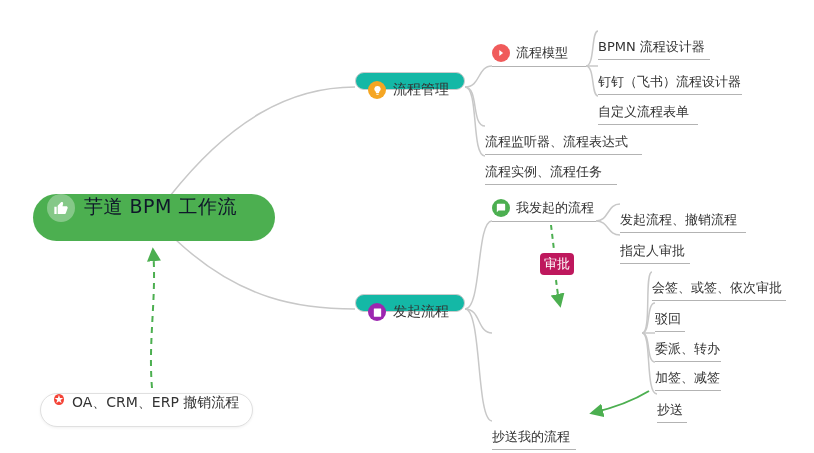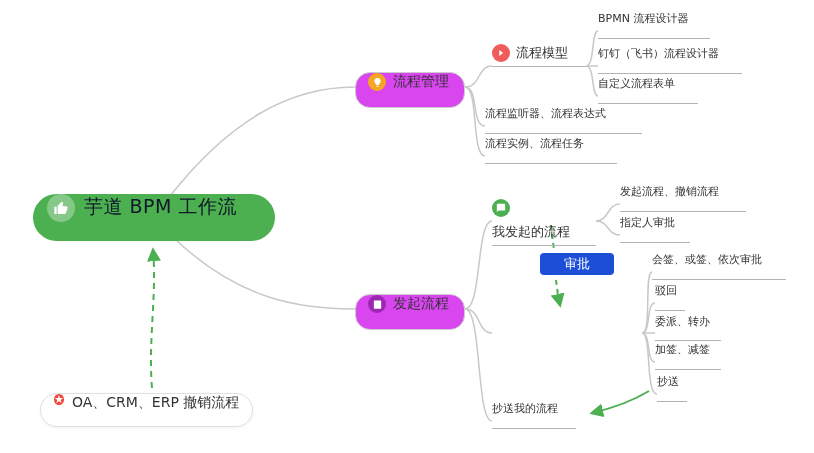--- a/index.html
+++ b/index.html
@@ -5,29 +5,29 @@
   * { margin:0; padding:0; box-sizing:border-box; }
   html,body { background:#fff; }
   body { font-family:"DejaVu Sans","Liberation Sans",sans-serif; color:#333; }
   .stage { position:relative; width:814px; height:453px; background:#fff; overflow:hidden; }
   svg.wires { position:absolute; left:0; top:0; z-index:0; }
   .node { position:absolute; display:flex; align-items:flex-start; z-index:1; color:#333; white-space:nowrap; }
   .root { background:#4CAF50; border-radius:24px; height:47px; width:242px; padding:0 14px; gap:9px;
           color:#0f172a; font-size:19px; font-weight:500; letter-spacing:.5px; }
   .icon-bubble { border-radius:50%; display:inline-flex; align-items:center; justify-content:center; flex:0 0 auto; }
   .root .icon-bubble { width:28px; height:28px; background:rgba(255,255,255,.32); }
-  .box { background:#d946ef; border:1px solid #ccc; border-radius:15px; height:36px; padding:0 12px; gap:7px; font-size:14px; }
+  .box { background:#14b8a6; border:1px solid #ccc; border-radius:15px; height:18px; padding:8px 12px; gap:7px; font-size:14px; }
   .box .icon-bubble, .twig .icon-bubble { width:18px; height:18px; }
   .twig { gap:6px; padding-bottom:4px; border-bottom:1px solid #b3b3b3; font-size:13px; }
-  .leaf { position:absolute; z-index:1; font-size:11px; color:#333; line-height:16px;
-          padding-bottom:11px; border-bottom:1px solid #b3b3b3; white-space:nowrap; }
+  .leaf { position:absolute; z-index:1; font-size:13px; color:#333; line-height:16px;
+          padding-bottom:4px; border-bottom:1px solid #b3b3b3; white-space:nowrap;margin-top:28px; }
   .note { background:#fff; border:1px solid #e0e0e0; border-radius:17px; height:34px; padding:0 13px; gap:8px;
           font-size:14px; box-shadow:0 1px 3px rgba(0,0,0,.06); }
-  .badge { position:absolute; z-index:2; background:#1d4ed8; color:#fff; font-size:13px;
-           padding:3px 24px; border-radius:4px; line-height:16px; }
+  .badge { position:absolute; z-index:2; background:#be185d; color:#fff; font-size:13px;
+           padding:3px 4px; border-radius:4px; line-height:16px; }
   .ic-orange { background:#F5A623; }
   .ic-purple { background:#9C27B0; }
   .ic-red    { background:#F05B5B; }
   .ic-green  { background:#4CAF50; }
   .ic-blue   { background:#2F9BF4; }
   .ic-note   { background:#F44336; }
   .star { color:#fff; font-size:11px; line-height:1; }
 </style>
 </head>
 <body>
@@ -121,21 +121,21 @@
     <span>钉钉（飞书）流程设计器</span>
   </div>
 
   <div class="leaf" style="left:485px; top:106px; width:157px;">
     <span>流程监听器、流程表达式</span>
   </div>
   <div class="leaf" style="left:485px; top:136px; width:132px;">
     <span>流程实例、流程任务</span>
   </div>
 
-  <div class="node twig" style="left:492px; top:199px; width:104px;flex-direction:column;">
+  <div class="node twig" style="left:492px; top:199px; width:104px;">
     <span class="icon-bubble ic-green">
       <svg width="10" height="10" viewBox="0 0 24 24">
           <path fill="#fff" d="M20 2H4a2 2 0 0 0-2 2v18l4-4h14a2 2 0 0 0 2-2V4a2 2 0 0 0-2-2z"></path>
         </svg>
     </span>
     <span>我发起的流程</span>
   </div>
 
   <div class="leaf" style="left:620px; top:184px; width:126px;">
     <span>发起流程、撤销流程</span>

